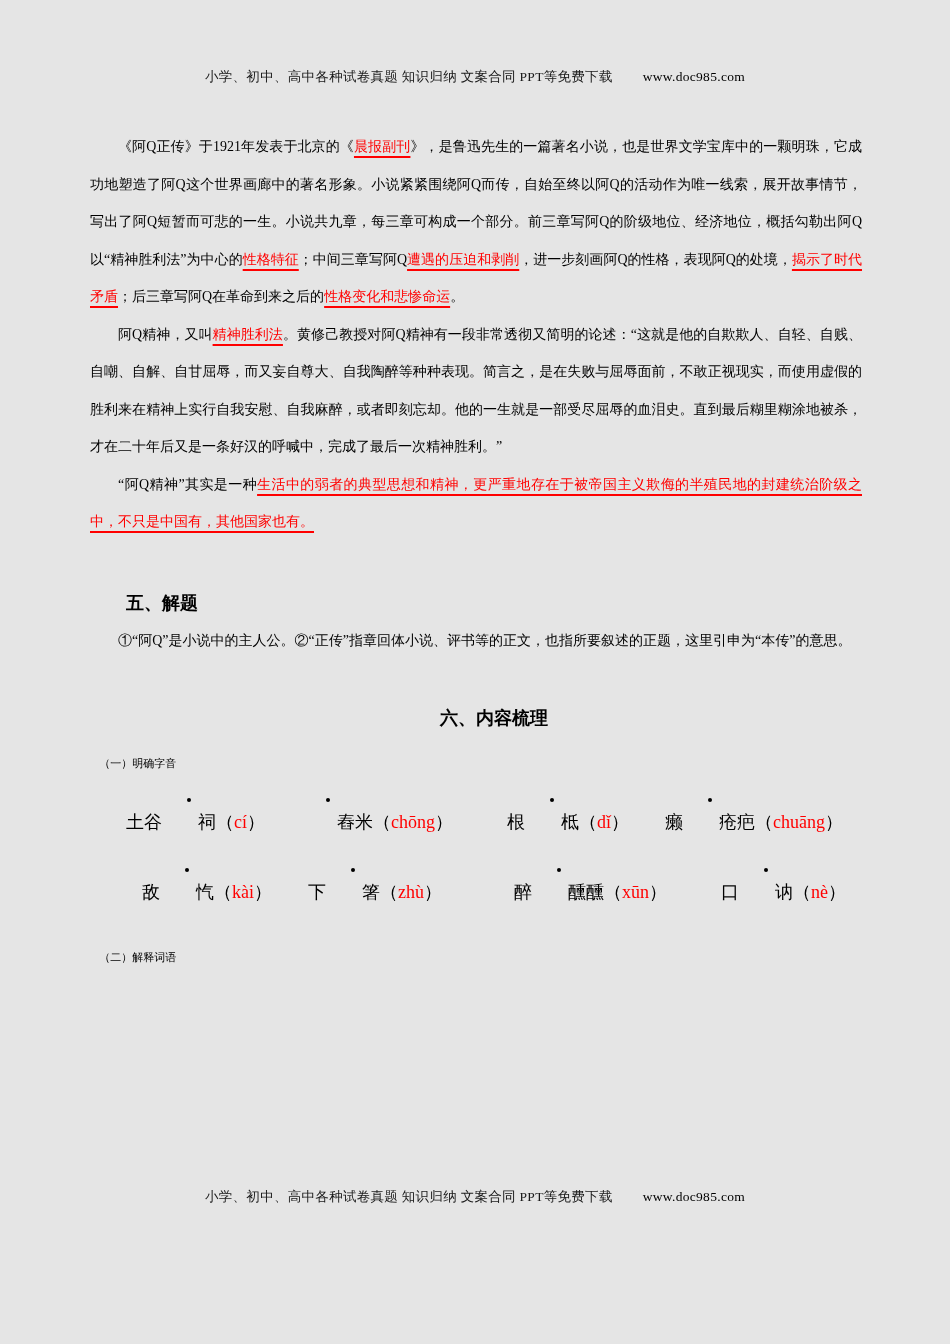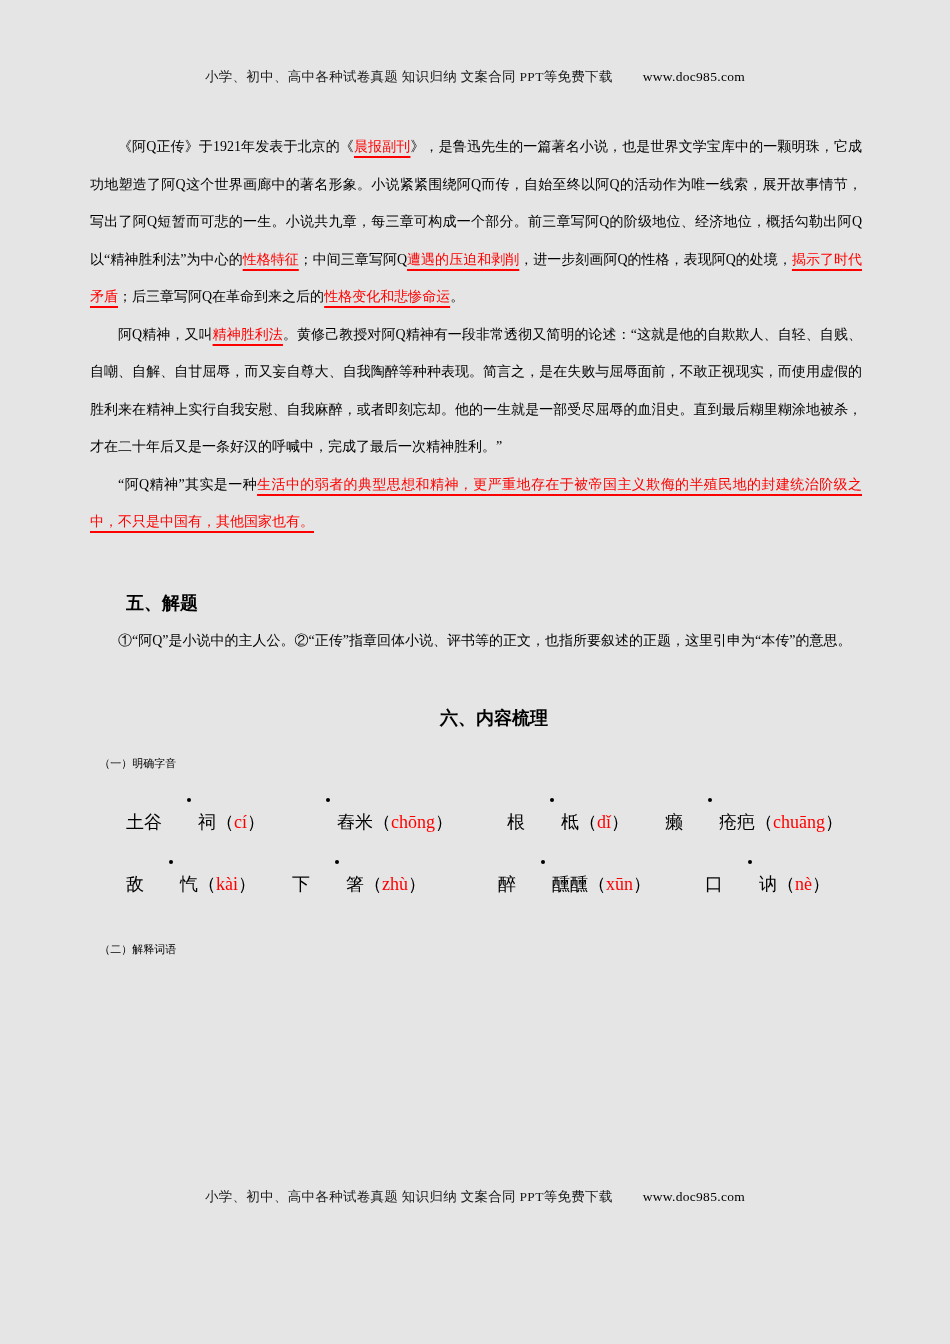--- a/index.html
+++ b/index.html
@@ -57,21 +57,21 @@
   }
   .subhead.last { margin-top:32px; }
 
   .phonetic {
     font-size:18px;
     line-height:30px;
     text-indent:2em;
     margin-top:26px;
     white-space:nowrap;
   }
-  .phonetic.second { margin-top:32px; }
+  .phonetic.second { margin-top:40px;text-align:center; }
 
   
   .red-underline {
     color:#ff0000;
     text-decoration:underline;
     text-decoration-color:#ff0000;
     text-decoration-thickness:1.5px;
     text-underline-offset:5px;
   }
   .red-text { color:#ff0000; }

